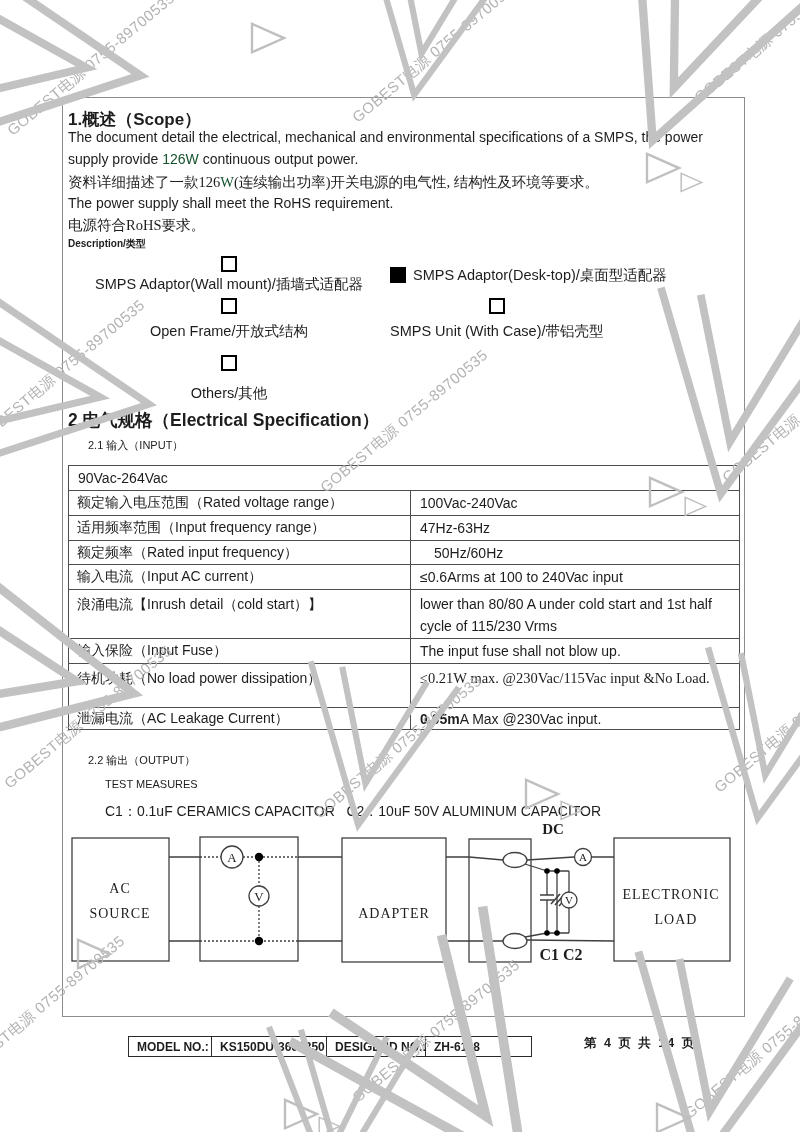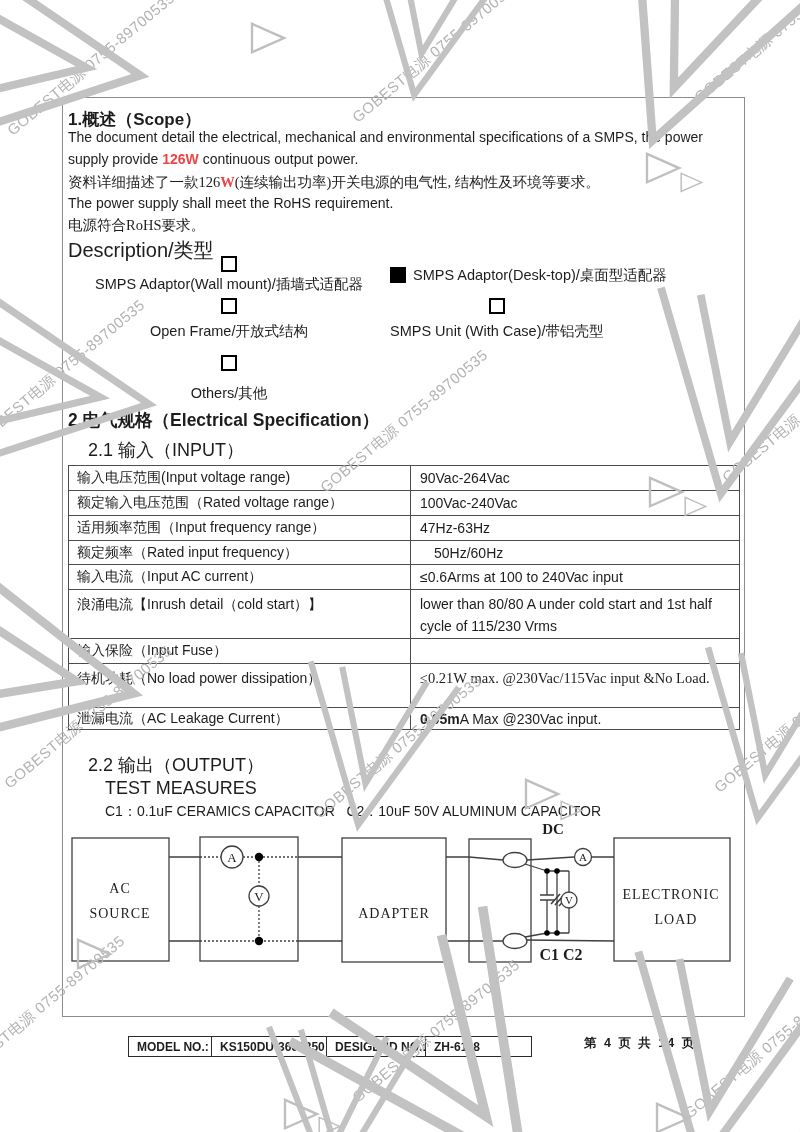--- a/index.html
+++ b/index.html
@@ -10,28 +10,28 @@
   }
   
   .frame{
     position:absolute;left:62px;top:97px;width:681px;height:918px;
     border:1px solid #8c8c8c;z-index:2;
   }
   .abs{position:absolute;}
   .sec-title{font-size:17px;font-weight:bold;white-space:nowrap;}
   .scope-line{font-size:14px;white-space:nowrap;}
   .serifline{font-family:"Liberation Serif","DejaVu Serif",serif;font-size:14.5px;}
-  .blue{color:#ef4444;font-weight:bold;}
-  .desc-label{font-size:20px;font-weight:normal;}
+  .blue{color:#14532d;font-weight:normal;}
+  .desc-label{font-size:10px;font-weight:bold;}
   .cb-row{display:flex;align-items:center;font-size:14.5px;}
   .cb-col1{width:322px;display:flex;align-items:center;gap:3px;flex-direction:column;}
   .cb-col2{display:flex;align-items:center;gap:7px;}
   .cbox{width:16px;height:16px;border:2px solid #000;box-sizing:border-box;flex:none;background:#fff;}
   .cbox.filled{background:#000;border-color:#000;}
-  .sub-heading{font-size:18px;white-space:nowrap;}
+  .sub-heading{font-size:11px;white-space:nowrap;}
   
   .itable{width:672px;border:1px solid #4d4d4d;box-sizing:border-box;background:#fff;}
   .trow{display:flex;box-sizing:border-box;}
   .trow + .trow{border-top:1px solid #4d4d4d;}
   .tlabel{width:342px;flex:none;border-right:1px solid #4d4d4d;box-sizing:border-box;
           display:flex;align-items:center;padding:0 8px;font-size:14px;}
   .tval{flex:1;display:flex;align-items:center;padding:0 9px;font-size:14px;}
   .trow.multi .tlabel,.trow.multi .tval{align-items:flex-start;padding-top:3px;line-height:22px;display:block;}
   .val-serif{font-family:"Liberation Serif","DejaVu Serif",serif;font-size:14.5px;}
   .bold{font-weight:bold;}
@@ -102,21 +102,20 @@
       <span>Others/其他</span>
     </div>
   </div>
 
   <div class="abs sec-title" style="left:5px;top:310px;font-size:17.5px;">2.电气规格（Electrical Specification）</div>
 
   <div class="abs sub-heading" style="left:25px;top:340px;">2.1 输入（INPUT）</div>
 
   <div class="abs itable" style="left:5px;top:367px;">
     <div class="trow" style="height:24px;">
-      <div class="tlabel">输入电压范围(Input voltage range)</div>
       <div class="tval">90Vac-264Vac</div>
     </div>
     <div class="trow" style="height:25px;">
       <div class="tlabel">额定输入电压范围（Rated voltage range）</div>
       <div class="tval">100Vac-240Vac</div>
     </div>
     <div class="trow" style="height:25px;">
       <div class="tlabel">适用频率范围（Input frequency range）</div>
       <div class="tval">47Hz-63Hz</div>
     </div>
@@ -127,20 +126,21 @@
     <div class="trow" style="height:25px;">
       <div class="tlabel">输入电流（Input AC current）</div>
       <div class="tval">≤0.6Arms at 100 to 240Vac input</div>
     </div>
     <div class="trow multi" style="height:49px;">
       <div class="tlabel">浪涌电流【Inrush detail（cold start）】</div>
       <div class="tval">lower than 80/80 A under cold start and 1st half cycle of 115/230 Vrms</div>
     </div>
     <div class="trow" style="height:25px;">
       <div class="tlabel">输入保险（Input Fuse）</div>
+      <div class="tval">The input fuse shall not blow up.</div>
     </div>
     <div class="trow multi" style="height:44px;">
       <div class="tlabel">待机功耗（No load power dissipation）</div>
       <div class="tval val-serif">≤0.21W max. @230Vac/115Vac input &amp;No Load.</div>
     </div>
     <div class="trow" style="height:22px;">
       <div class="tlabel">泄漏电流（AC Leakage Current）</div>
       <div class="tval">
           <span class="bold">0.05m</span>
           <span>A Max @230Vac input.</span>

